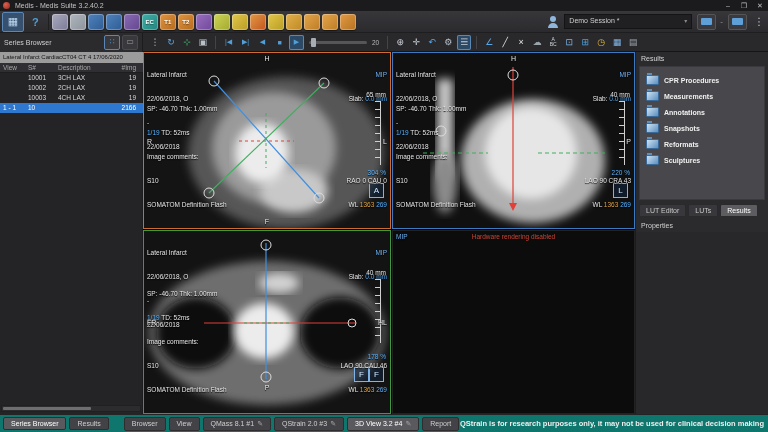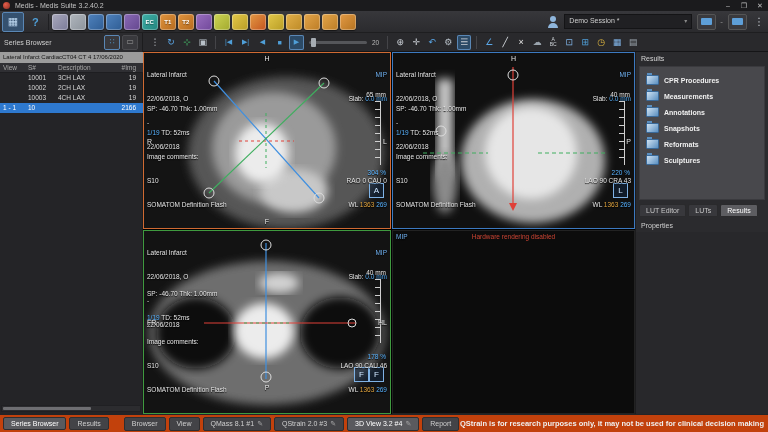--- a/index.html
+++ b/index.html
@@ -99,21 +99,21 @@
   .ficon{width:11px;height:8px;background:linear-gradient(135deg,#cfe2f2,#5a8fc0);border:1px solid #3a6a9a;border-radius:1px;position:relative;margin-right:5px;flex:none;}
   .ficon::before{content:"";position:absolute;top:-3px;left:0;width:5px;height:2px;background:#5a8fc0;}
   .rlabel{font-size:7px;font-weight:bold;color:#f0f0f0;}
   #restabs{position:absolute;left:3px;top:152px;display:flex;}
   .rtab{font-size:7px;color:#c8c8c8;padding:2px 6px;margin-right:2px;background:#38383c;border:1px solid #2a2a2c;border-radius:2px 2px 0 0;}
   .rtab.active{background:#5d5d61;color:#fff;}
   #propshdr{position:absolute;left:5px;top:170px;font-size:7px;color:#d0d0d0;}
   #propsarea{position:absolute;left:0;top:180px;width:133px;height:182px;background:#28282b;}
 
   
-  #bottombar{position:absolute;left:0;top:414px;width:768px;height:18px;background:#c2410c;border-top:1px solid #242427;box-sizing:border-box;display:flex;align-items:center;}
+  #bottombar{position:absolute;left:0;top:414px;width:768px;height:18px;background:#0f766e;border-top:1px solid #242427;box-sizing:border-box;display:flex;align-items:center;}
   .btab{font-size:7px;color:#cfcfcf;background:#434347;border:1px solid #2e2e31;border-radius:2px;padding:2px 7px;margin-left:3px;white-space:nowrap;}
   .btab.active{background:#5a5a5e;color:#fff;}
   .btab .pencil{color:#a8a8a8;margin-left:3px;font-size:7px;}
   #centertabs{display:flex;margin-left:12px;}
   #warning{margin-left:auto;margin-right:4px;font-size:7.5px;font-weight:bold;color:#efefef;white-space:nowrap;}
 </style>
 </head>
 <body>
 
 <div id="app">

